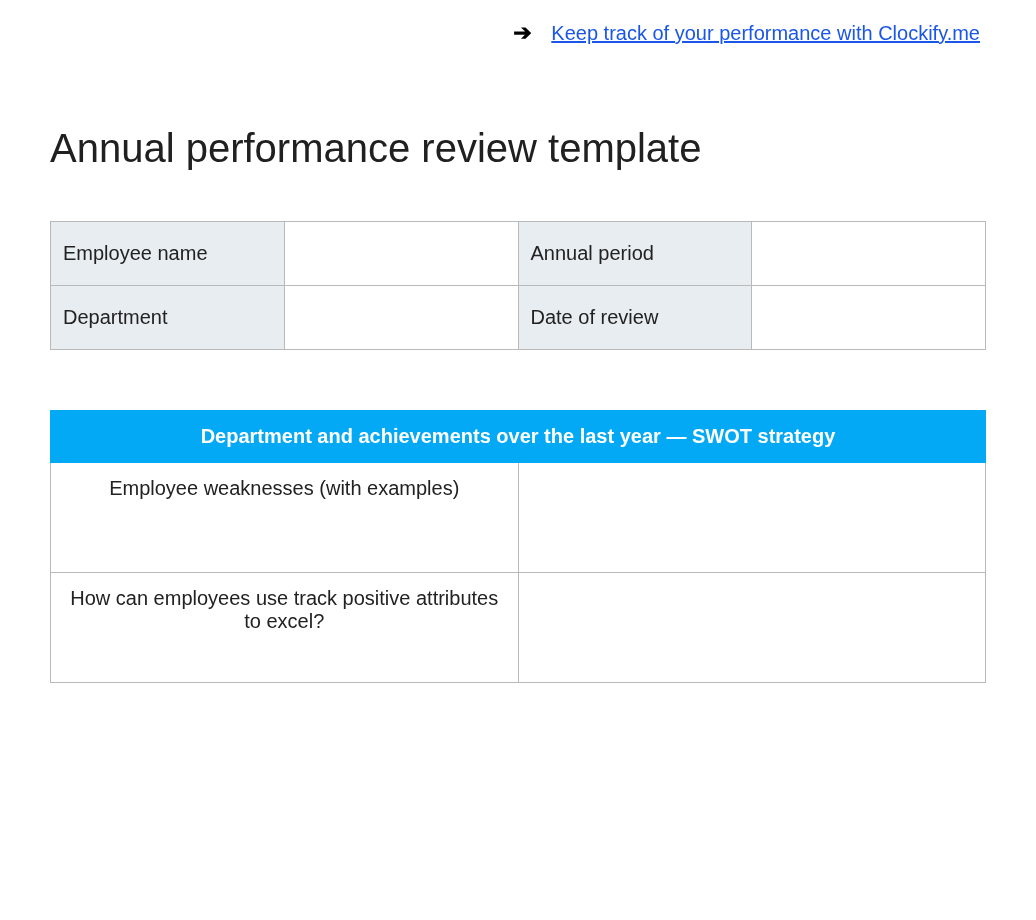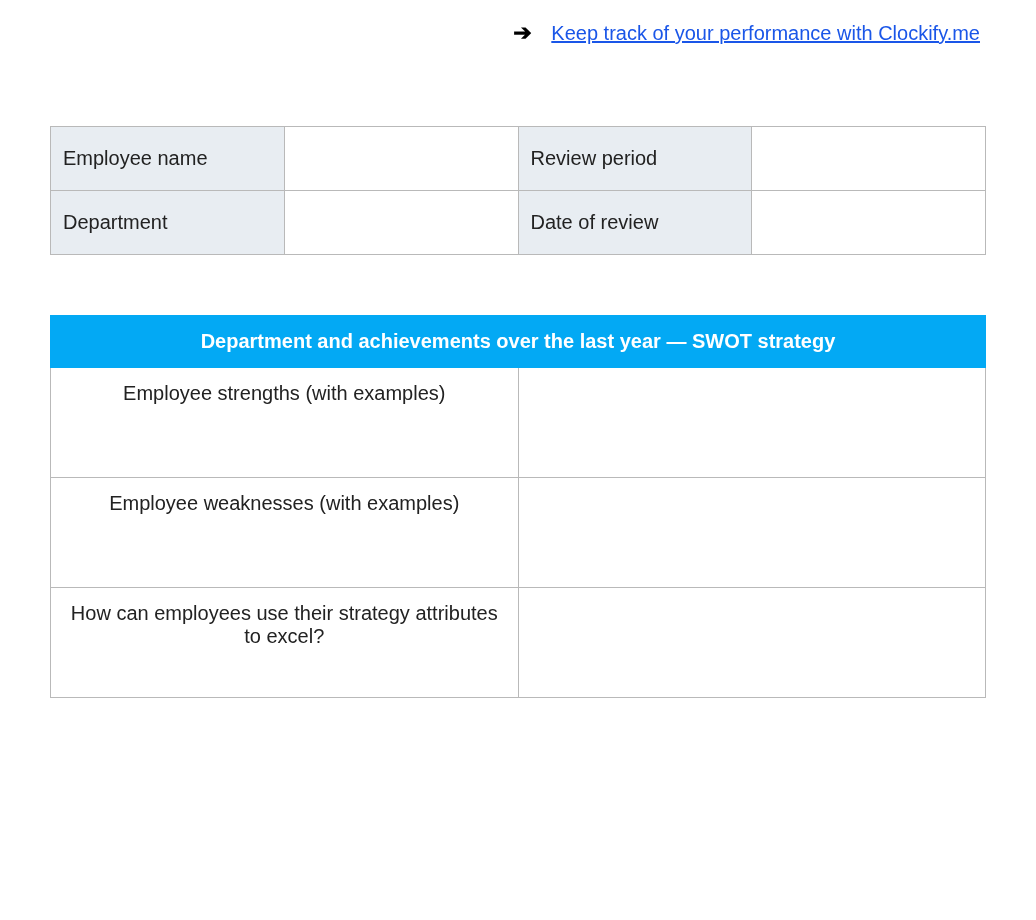--- a/index.html
+++ b/index.html
@@ -91,51 +91,48 @@
 </head>
 <body>
 
 <div class="page">
 
   <div class="top-link">
     <span class="arrow">➔</span>
     <a href="#">Keep track of your performance with Clockify.me</a>
   </div>
 
+  <h1 class="title">Annual performance review template</h1>
 
   <table class="info-table">
     <tbody>
         <tr>
       <td class="label-cell">Employee name</td>
       <td class="value-cell"></td>
-      <td class="label-cell">Review period</td>
+      <td class="label-cell">Annual period</td>
       <td class="value-cell"></td>
     </tr>
     <tr>
       <td class="label-cell">Department</td>
       <td class="value-cell"></td>
       <td class="label-cell">Date of review</td>
       <td class="value-cell"></td>
     </tr>
   </tbody>
     </table>
 
   <table class="swot-table">
     <tbody>
         <tr class="swot-header">
       <td colspan="2">Department and achievements over the last year — SWOT strategy</td>
     </tr>
     <tr class="swot-row">
-      <td class="prompt">Employee strengths (with examples)</td>
-      <td class="answer"></td>
-    </tr>
-    <tr class="swot-row">
       <td class="prompt">Employee weaknesses (with examples)</td>
       <td class="answer"></td>
     </tr>
     <tr class="swot-row">
-      <td class="prompt">How can employees use their strategy attributes to excel?</td>
+      <td class="prompt">How can employees use track positive attributes to excel?</td>
       <td class="answer"></td>
     </tr>
   </tbody>
     </table>
 
 </div>
 
 </body></html>

